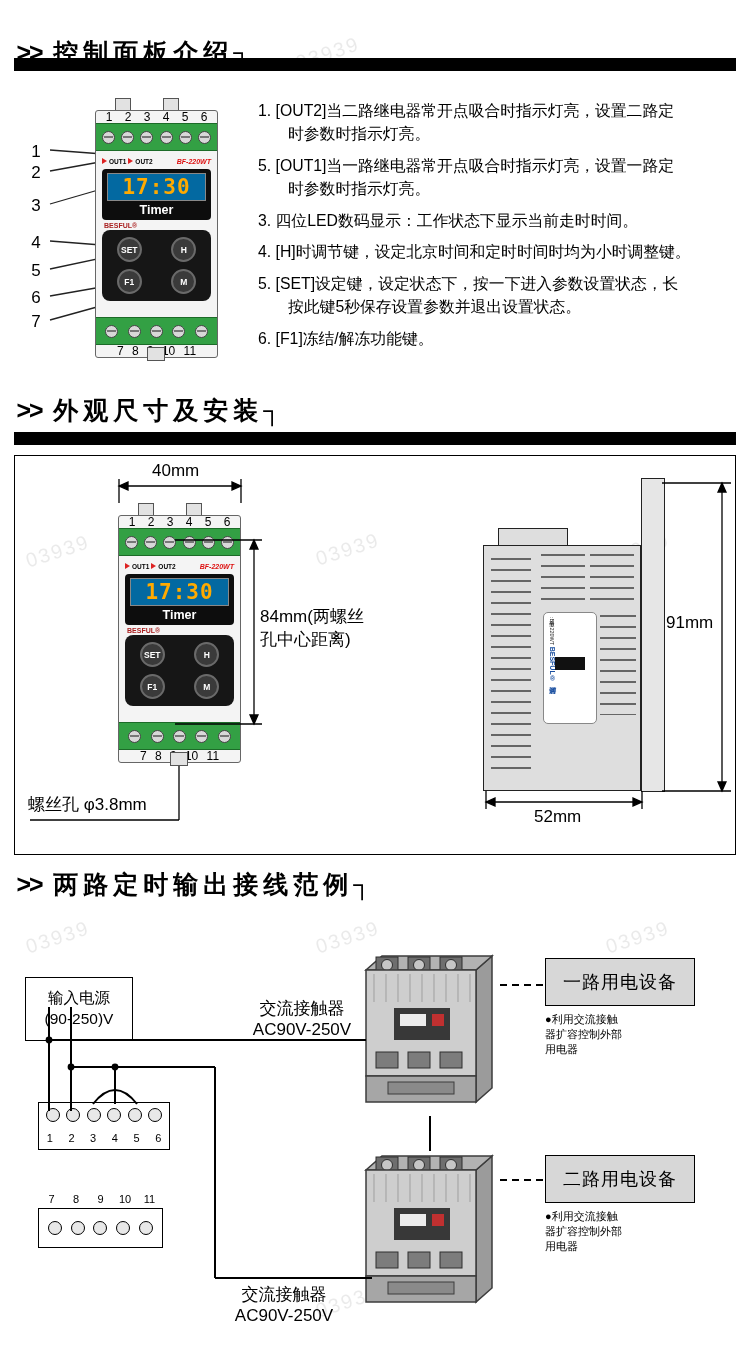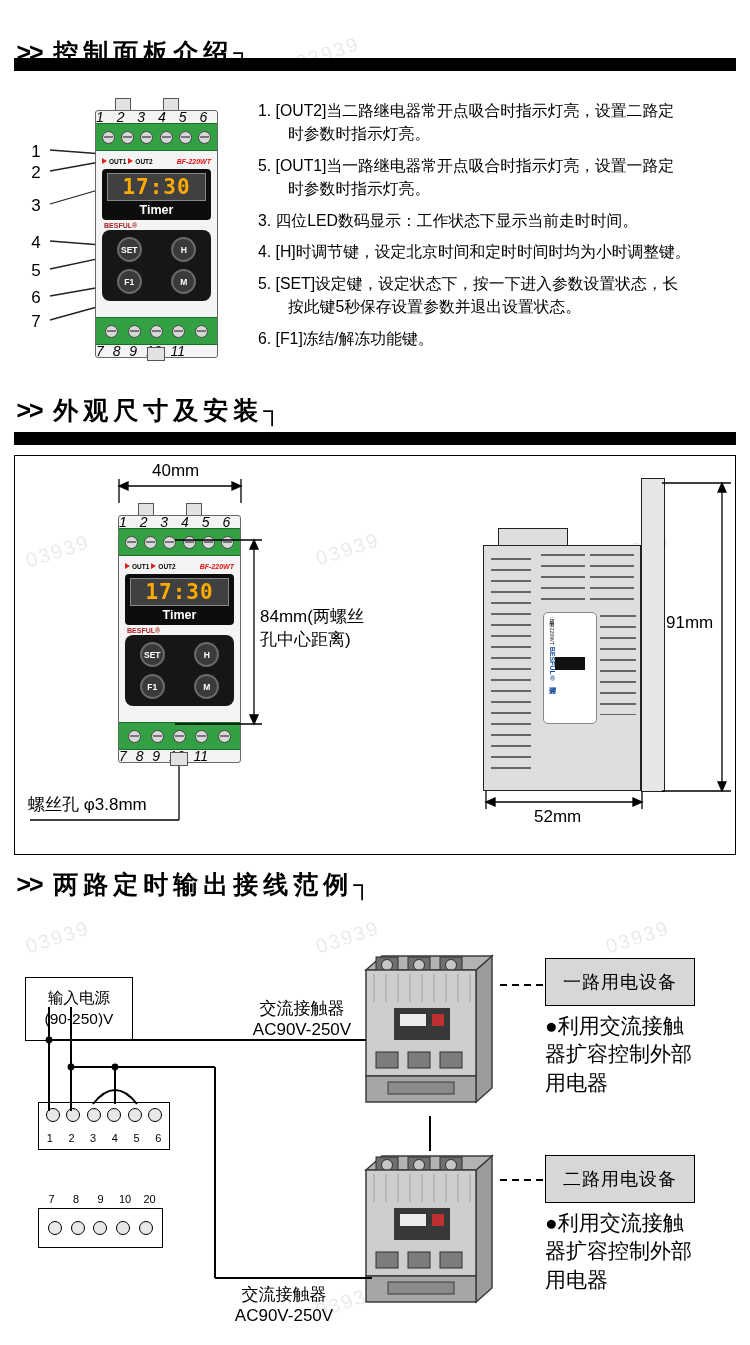--- a/index.html
+++ b/index.html
@@ -22,36 +22,36 @@
   .panel-list{position:absolute;left:258px;top:100px;width:486px;}
   .panel-item{font-size:15.8px;line-height:1.45;margin-bottom:9px;
               padding-left:30px;text-indent:-30px;white-space:pre-line;}
   .callout-num{position:absolute;font-size:17px;width:20px;text-align:center;}
 
   
   .device{position:absolute;width:124px;height:264px;}
   .dev-tab{position:absolute;background:#e2e2e2;border:1.5px solid #555;box-sizing:border-box;}
   .dev-body{position:absolute;left:0;top:12px;width:121px;border:1.5px solid #666;
             background:#f4f4f4;border-radius:3px;}
-  .term-nums{font-size:14px;height:12px;line-height:12px;text-align:left;font-style:italic;}
+  .term-nums{font-size:12px;height:12px;line-height:12px;text-align:center;}
   .term-nums.top{word-spacing:9px;}
   .term-nums.bottom{word-spacing:5px;}
   .green-strip{height:26px;background:#33a044;border-top:1px solid #1c6b28;border-bottom:1px solid #1c6b28;
                display:flex;align-items:center;justify-content:space-evenly;}
   .screw{width:13px;height:13px;border-radius:50%;background:#d8d8d8;border:1px solid #444;
          position:relative;box-sizing:border-box;}
   .screw::after{content:"";position:absolute;left:1px;right:1px;top:4px;height:2px;background:#777;}
   .face{height:158px;padding:4px 6px;box-sizing:content-box;overflow:hidden;}
   .ind-row{display:flex;align-items:center;gap:2px;height:12px;}
   .led{width:0;height:0;border-left:5px solid #d22;border-top:3.5px solid transparent;
        border-bottom:3.5px solid transparent;}
   .ind-label{font-size:6.5px;font-weight:bold;}
   .dev-model{font-size:7px;font-weight:bold;font-style:italic;color:#d11;margin-left:auto;}
   .lcd{margin-top:2px;background:#0d0d0d;border-radius:4px;padding:4px 5px 3px;}
-  .digits-box{border:1px solid #888;background:#404040;text-align:center;padding:1px 0;}
+  .digits-box{border:1px solid #888;background:#0369a1;text-align:center;padding:1px 0;}
   .digits{font-family:"DejaVu Sans Mono",monospace;font-weight:bold;font-size:21px;
           color:#ffaa00;letter-spacing:1px;}
   .timer-label{color:#fff;font-weight:bold;font-size:12.5px;text-align:center;margin-top:2px;}
   .dev-brand{font-size:7px;font-weight:bold;color:#a22;margin:2px 0 1px 2px;}
   .btn-panel{background:#161616;border-radius:8px;padding:7px 0;display:grid;
              grid-template-columns:1fr 1fr;justify-items:center;row-gap:7px;}
   .dev-btn{width:25px;height:25px;border-radius:50%;background:#3a3a3a;border:2px solid #6a6a6a;
            color:#fff;font-size:8.5px;font-weight:bold;display:flex;align-items:center;
            justify-content:center;box-sizing:border-box;}
 
@@ -70,21 +70,21 @@
   .barcode{position:absolute;left:11px;top:44px;width:30px;height:13px;background:#111;}
 
   
   .power-box{position:absolute;left:25px;top:977px;width:108px;height:64px;border:1.5px solid #000;
              display:flex;align-items:center;justify-content:center;text-align:center;
              font-size:15.5px;line-height:1.35;white-space:pre-line;box-sizing:border-box;}
   .cont-label{position:absolute;font-size:17px;line-height:1.25;white-space:pre-line;text-align:center;margin-left:12px;}
   .load-box{position:absolute;width:150px;height:48px;background:#d7d7d7;border:1.5px solid #000;
             display:flex;align-items:center;justify-content:center;font-size:18px;
             letter-spacing:1px;box-sizing:border-box;}
-  .wire-note{position:absolute;font-size:21px;line-height:1.35;white-space:pre-line;}
+  .wire-note{position:absolute;font-size:11px;line-height:1.35;white-space:pre-line;}
   .tblock{position:absolute;border:1.5px solid #000;background:#fff;box-sizing:border-box;}
   .trow{display:flex;justify-content:space-evenly;align-items:center;}
   .tcircle{width:14px;height:14px;border:1.5px solid #000;border-radius:50%;
            background:#e8e8e8;box-sizing:border-box;}
   .tnum{font-size:11px;width:22px;text-align:center;}
   .contactor{position:absolute;width:140px;height:165px;}
 </style>
 </head>
 <body>
 
@@ -311,21 +311,21 @@
         <span class="tnum">6</span>
     </div>
   </div>
 
   <div class="abs" style="left:38px;top:1190px;width:125px">
     <div class="trow" style="height:18px">
       <span class="tnum">7</span>
         <span class="tnum">8</span>
         <span class="tnum">9</span>
         <span class="tnum">10</span>
-        <span class="tnum">20</span>
+        <span class="tnum">11</span>
     </div>
     <div class="tblock" style="position:static;width:125px;height:40px">
       <div class="trow" style="height:38px">
         <span class="tcircle"></span>
           <span class="tcircle"></span>
           <span class="tcircle"></span>
           <span class="tcircle"></span>
           <span class="tcircle"></span>
       </div>
     </div>

